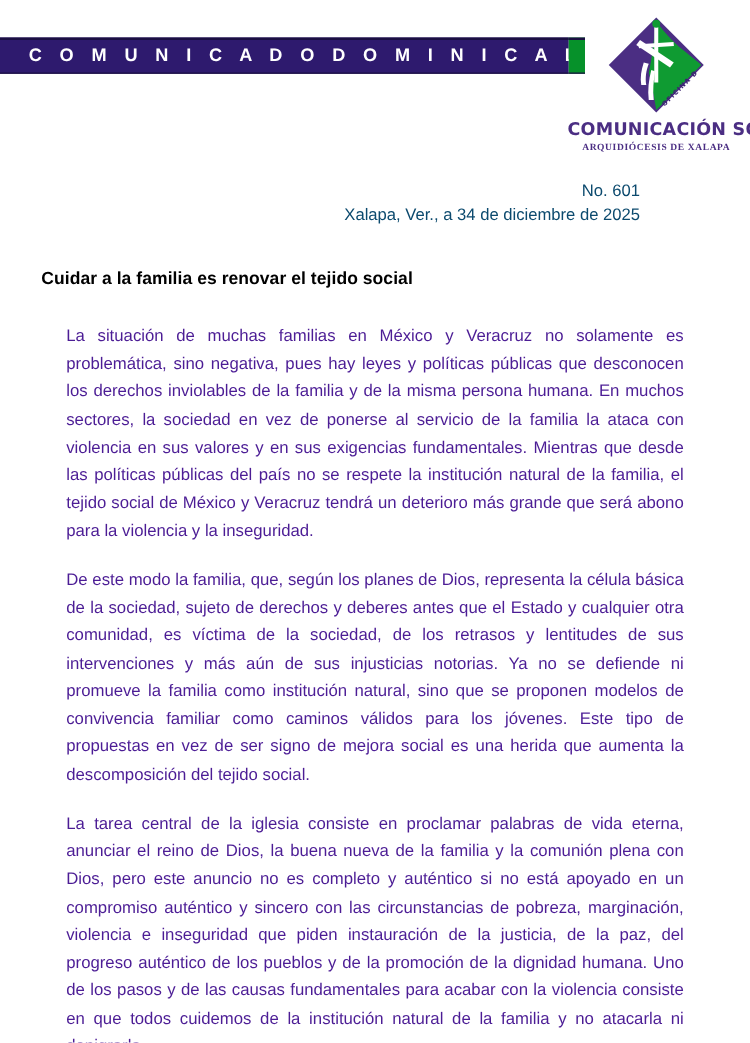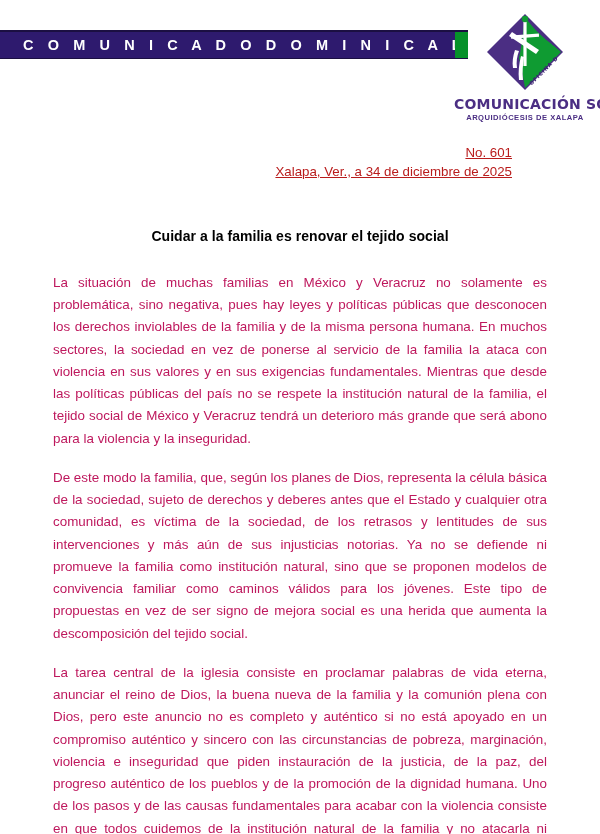--- a/index.html
+++ b/index.html
@@ -82,63 +82,62 @@
   .logo-name {
     font-family: "DejaVu Sans", sans-serif;
     font-size: 14px;
     font-weight: bold;
     color: #4b2e83;
     letter-spacing: 0.2px;
     line-height: 1.05;
     white-space: nowrap;
   }
   .logo-sub {
-    font-family: Liberation Sans, sans-serif;
+    font-family: Liberation Serif, serif;
     font-size: 7.6px;
     font-weight: bold;
     color: #4b2e83;
     letter-spacing: 0.5px;
     margin-top: 1px;
     white-space: nowrap;
   }
 
   
   .meta {
     text-align: right;
     padding-right: 88px;
     margin-top: 4px;
   }
   .meta-line {
     font-size: 13.3px;
     line-height: 1.42;
-    color: #b91c1c;
-    text-decoration: underline;
+    color: #0c4a6e;
   }
 
   
   .doc-title {
-    text-align: center;
     font-size: 14px;
     font-weight: bold;
-    margin-top: 46px;
+    margin-top: 32px;
     letter-spacing: 0.05px;
+    padding-left: 33px;
   }
 
   
   .body-copy {
     margin: 0 auto;
     padding-top: 28px;
     width: 494px;
   }
   .para {
     text-align: justify;
     font-size: 13.4px;
     line-height: 1.66;
     margin: 0 0 17px 0;
-    color: #be185d;
+    color: #4c1d95;
     hyphens: none;
   }
   .para:last-child { margin-bottom: 0; }
 </style>
 </head>
 <body>
 
 <div class="header">
 
   <div class="banner-wrap">

